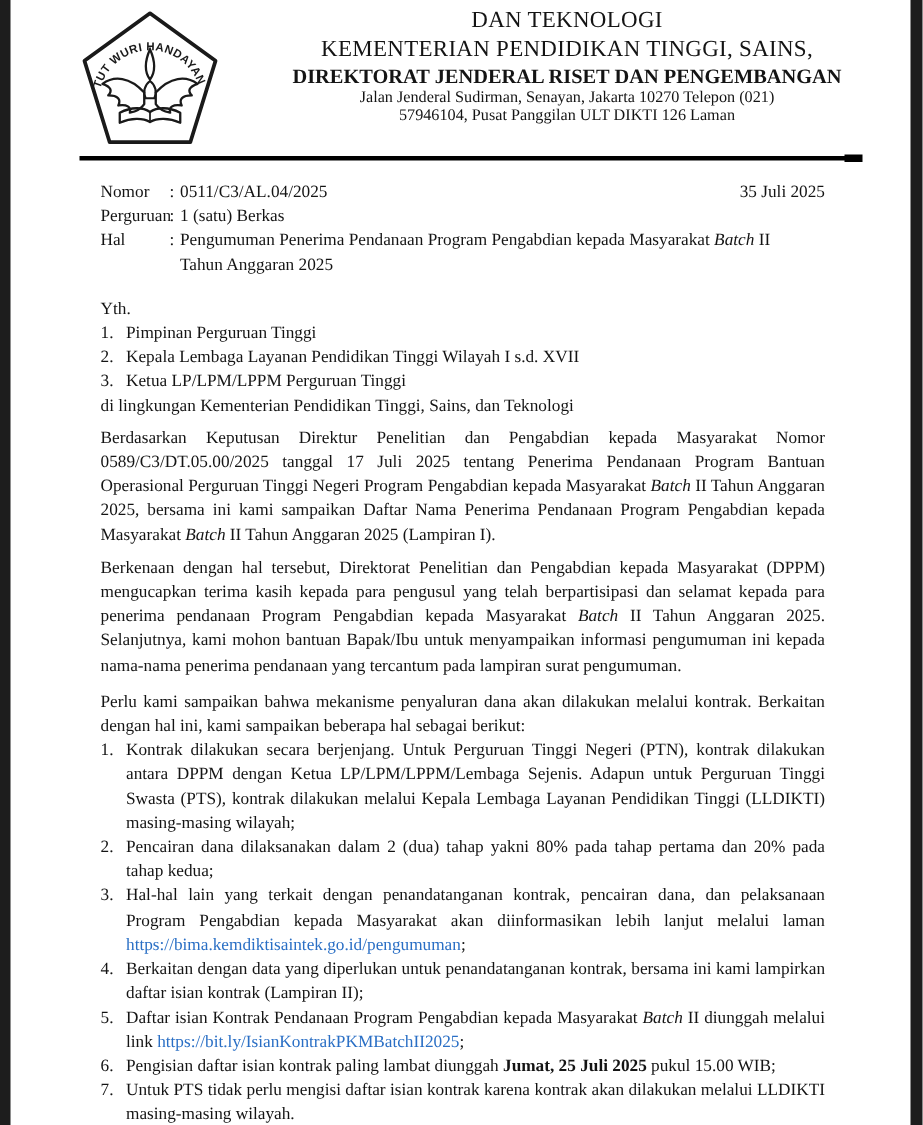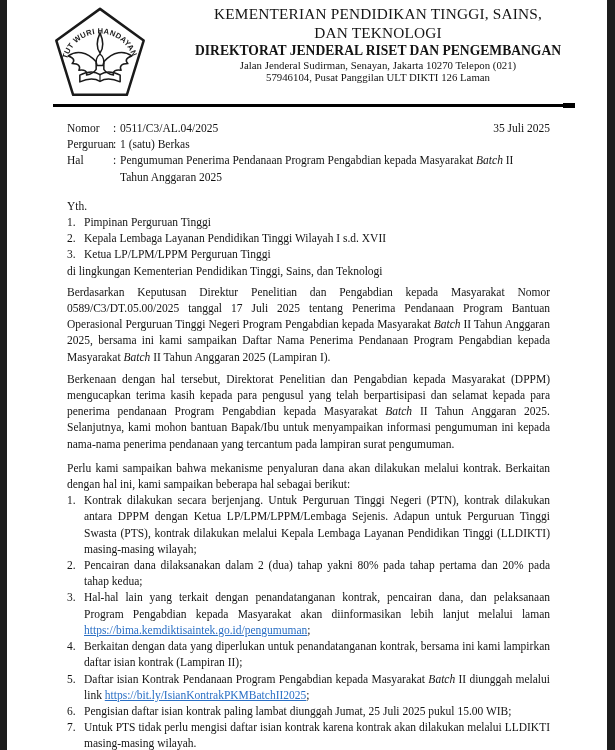--- a/index.html
+++ b/index.html
@@ -39,22 +39,22 @@
   .para{margin:0;text-align:justify}
   .p1{margin-top:5px}
   .p2{margin-top:6px}
   .p3{margin-top:8px}
   .items{margin-top:0}
   .item{display:flex}
   .item .num{width:17px;flex-shrink:0}
   .item .txt{flex:1;text-align:justify}
   
   .run-italic{font-style:italic}
-  .run-bold{font-weight:normal}
-  .run-link{color:var(--link-color,#2a6fc5);text-decoration:underline;cursor:pointer}
+  .run-bold{font-weight:bold}
+  .run-link{color:var(--link-color,#2a6fc5);cursor:pointer}
 </style>
 </head>
 <body>
 
 <div class="page">
 
   <header class="letterhead">
     <div class="logo">
       <svg viewBox="0 0 100 100" xmlns="http://www.w3.org/2000/svg">
         <path d="M50 3 L95.5 36 L78 92.5 L22 92.5 L4.5 36 Z" fill="#ffffff" stroke="#1a1a1a" stroke-width="2.6" stroke-linejoin="round"></path>
@@ -64,22 +64,22 @@
         </text>
         <path d="M46 58 C36 47 25 46 17 52 C23 54 24 57 21 60 C28 60 30 63 28 67 C34 66 37 68 36 72 C41 71 44 69 46 66 Z" fill="none" stroke="#1a1a1a" stroke-width="1.6" stroke-linejoin="round"></path>
         <path d="M54 58 C64 47 75 46 83 52 C77 54 76 57 79 60 C72 60 70 63 72 67 C66 66 63 68 64 72 C59 71 56 69 54 66 Z" fill="none" stroke="#1a1a1a" stroke-width="1.6" stroke-linejoin="round"></path>
         <path d="M50 28 C46.5 36 45.5 43 50 49 C54.5 43 53.5 36 50 28 Z" fill="none" stroke="#1a1a1a" stroke-width="1.6"></path>
         <path d="M50 50 C46 53 45 58 47 62 L53 62 C55 58 54 53 50 50 Z" fill="none" stroke="#1a1a1a" stroke-width="1.5"></path>
         <path d="M29 72 C37 68 45 68 50 71.5 C55 68 63 68 71 72 L71 79 C63 75.5 55 75.5 50 78.5 C45 75.5 37 75.5 29 79 Z" fill="none" stroke="#1a1a1a" stroke-width="1.6" stroke-linejoin="round"></path>
         <line x1="50" y1="71.5" x2="50" y2="78.5" stroke="#1a1a1a" stroke-width="1.2"></line>
       </svg>
     </div>
     <div class="head-text">
+      <div class="ministry">DAN TEKNOLOGI</div>
       <div class="ministry">KEMENTERIAN PENDIDIKAN TINGGI, SAINS,</div>
-      <div class="ministry">DAN TEKNOLOGI</div>
       <div class="directorate">DIREKTORAT JENDERAL RISET DAN PENGEMBANGAN</div>
       <div class="addr">Jalan Jenderal Sudirman, Senayan, Jakarta 10270 Telepon (021)</div>
       <div class="addr">57946104, Pusat Panggilan ULT DIKTI 126 Laman</div>
     </div>
   </header>
 
   <div class="rule">
       <span class="rule-end"></span>
     </div>
 

